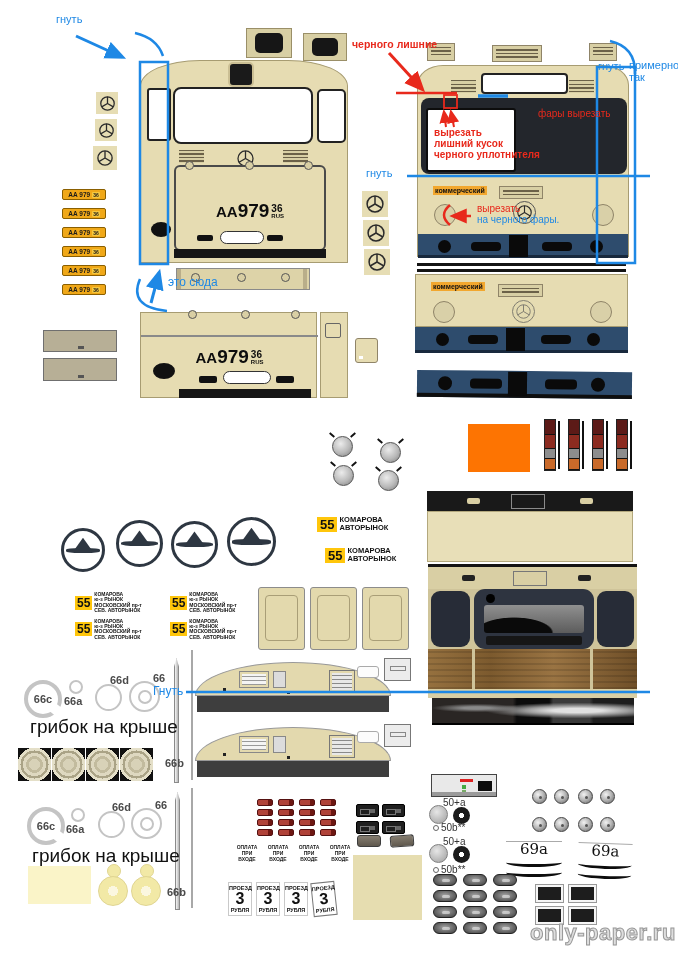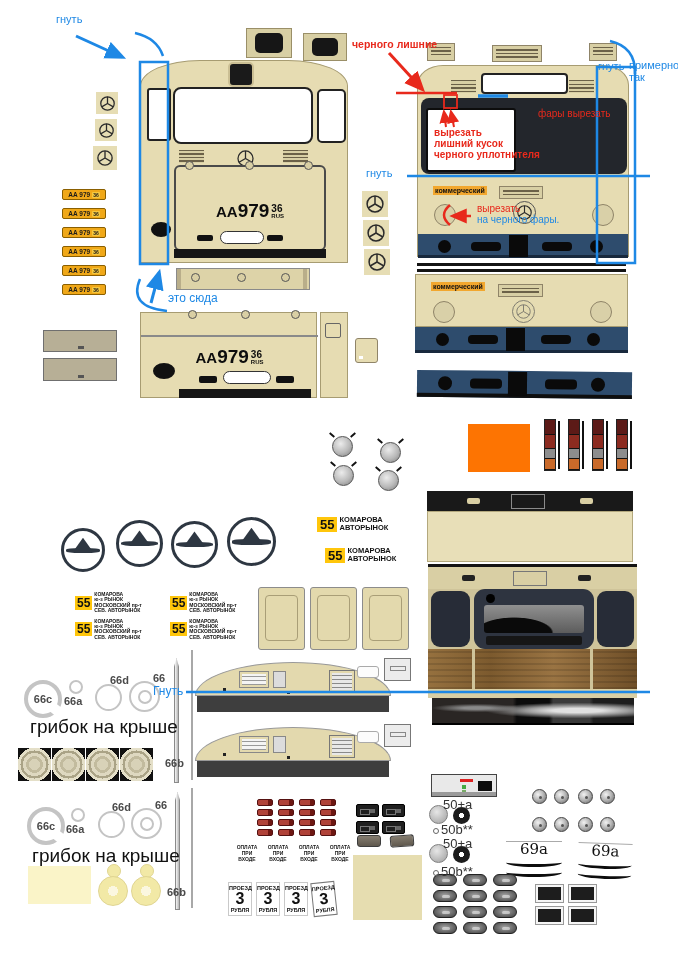--- a/index.html
+++ b/index.html
@@ -110,21 +110,21 @@
   .ohandle::after{content:"";position:absolute;left:8px;top:4px;width:8px;height:3px;border-radius:2px;background:#ddd;opacity:.7}
   .drect{width:27px;height:17px;background:#1d1d1d;border:2px solid #f5f5f5;outline:1px solid #999}
   .a69{position:absolute;width:56px;display:flex;flex-direction:column;align-items:center}
   .a69 .ln{width:100%;height:1px;background:#aaa}
   .a69 .lb{font-family:"DejaVu Serif",serif;font-size:15px;color:#111;line-height:1.05}
   .a69 .arc{width:100%;height:9px;border-bottom:3px solid #0d0d0d;border-radius:50%}
   .gcirc{position:absolute;border-radius:50%;border:1px solid #808080;
     background:radial-gradient(circle at 40% 35%,#e6e6e6,#9e9e9e)}
   .bcirc{position:absolute;border-radius:50%;
     background:radial-gradient(circle,#fff 0 2.5px,#1c1c1c 2.6px)}
-  .lbl50{position:absolute;font-size:13px;color:#333;z-index:4}
+  .lbl50{position:absolute;font-size:10px;color:#333;z-index:4}
   .ring::before{content:"";display:inline-block;width:4px;height:4px;border:1px solid #666;border-radius:50%;margin-right:2px;vertical-align:middle}
   .knob{position:absolute;background:#222;border-radius:2px}
   .knob.lite{background:#d9cfa4}
   .cframe{position:absolute;border:1px solid #8a8a8a}
   .mush{position:absolute;font-size:19px;color:#111;z-index:4;white-space:nowrap}
   #wm{position:absolute;font-weight:bold;font-size:22px;letter-spacing:.5px;color:#dedede;
     -webkit-text-stroke:1px #979797;z-index:5}
 </style>
 </head>
 <body>
@@ -164,21 +164,21 @@
   <div class="t blue" style="left:598px;top:60px;font-size:11px">гнуть</div>
   <div class="t blue" style="left:629px;top:59px;font-size:11px">примерно
 так</div>
   <div class="t red" style="left:538px;top:108px;font-size:10px">фары вырезать</div>
   <div class="t red" style="left:434px;top:127px;font-size:10px;font-weight:600">вырезать
 лишний кусок
 черного уплотнителя</div>
   <div class="t blue" style="left:366px;top:167px;font-size:11px">гнуть</div>
   <div class="t red" style="left:477px;top:203px;font-size:10px">вырезать</div>
   <div class="t blue" style="left:477px;top:214px;font-size:10px">на черного фары.</div>
-  <div class="t blue" style="left:168px;top:292px;font-size:12px">это сюда</div>
+  <div class="t blue" style="left:168px;top:276px;font-size:12px">это сюда</div>
   <div class="t blue" style="left:153px;top:685px;font-size:12px">Гнуть</div>
   <div class="mush" style="left:30px;top:716px">грибок на крыше</div>
   <div class="mush" style="left:32px;top:845px">грибок на крыше</div>
 
   <div class="p vent" style="left:427px;top:43px;width:28px;height:18px">
       <i></i>
     </div>
   <div class="p vent" style="left:492px;top:45px;width:50px;height:17px">
       <i></i>
     </div>
@@ -737,13 +737,14 @@
       <div class="ohandle"></div>
   </div>
 
   <div class="p" style="left:536px;top:885px;display:grid;grid-template-columns:repeat(2,27px);gap:5px 6px">
     <div class="drect"></div>
       <div class="drect"></div>
       <div class="drect"></div>
       <div class="drect"></div>
   </div>
 
+  <div id="wm" style="left:530px;top:920px">only-paper.ru</div>
 </div>
 
 </body></html>

